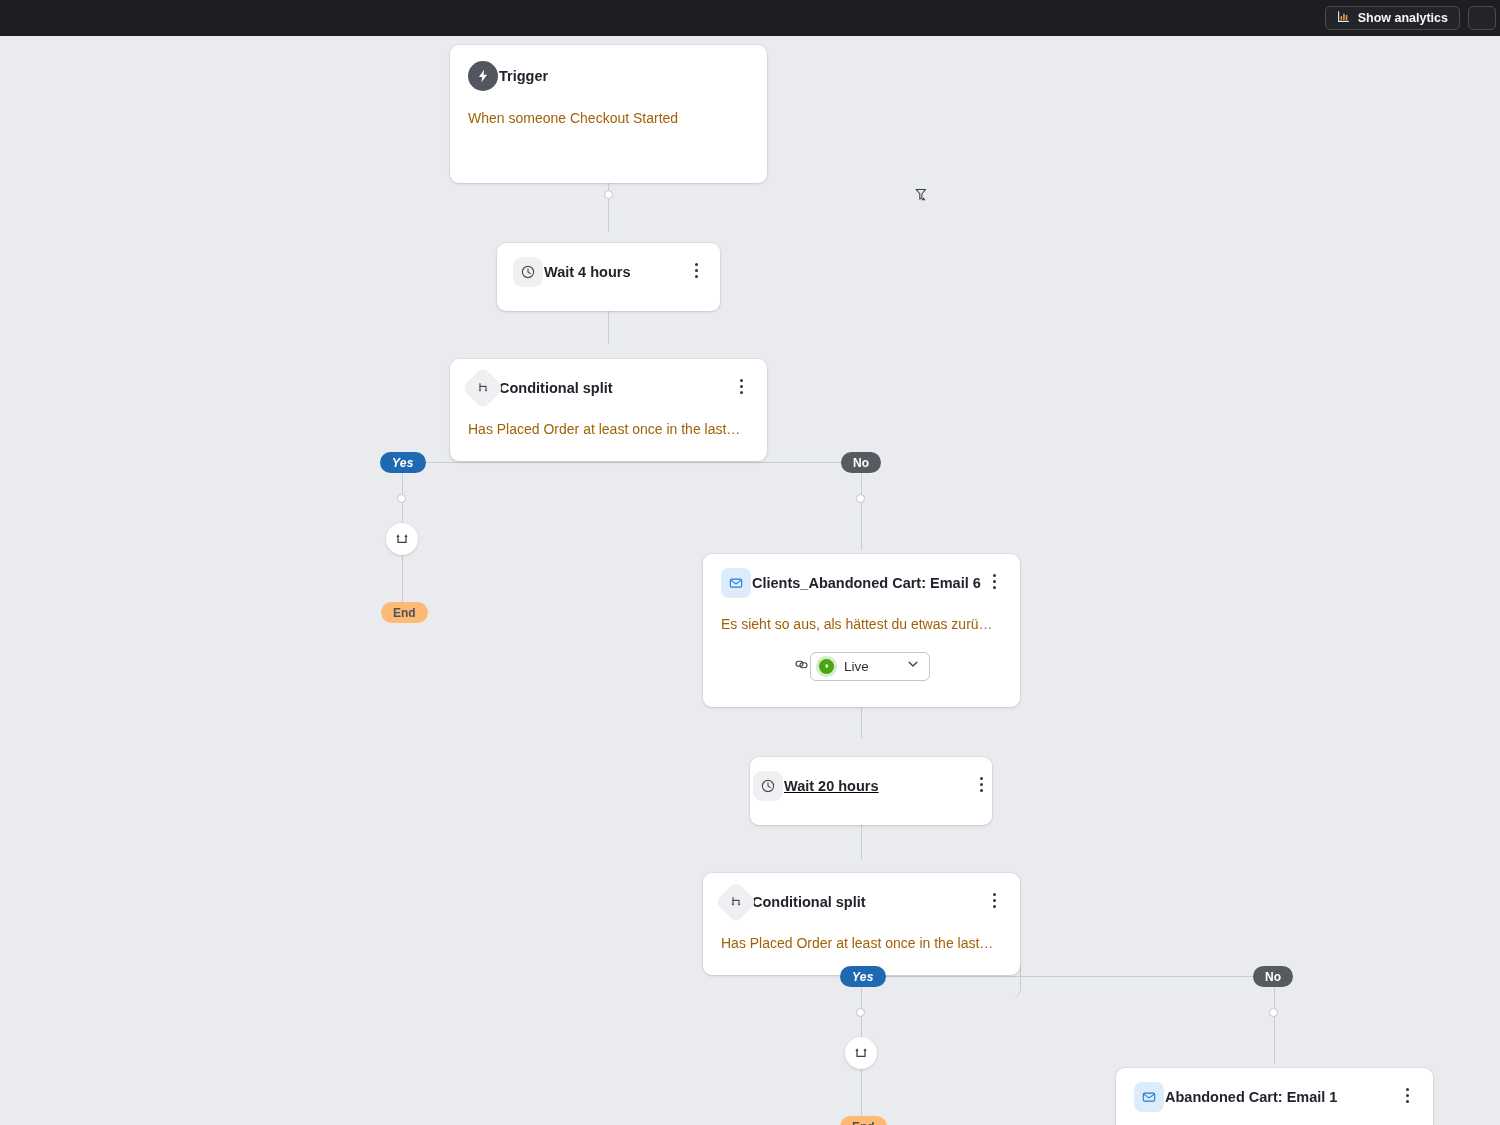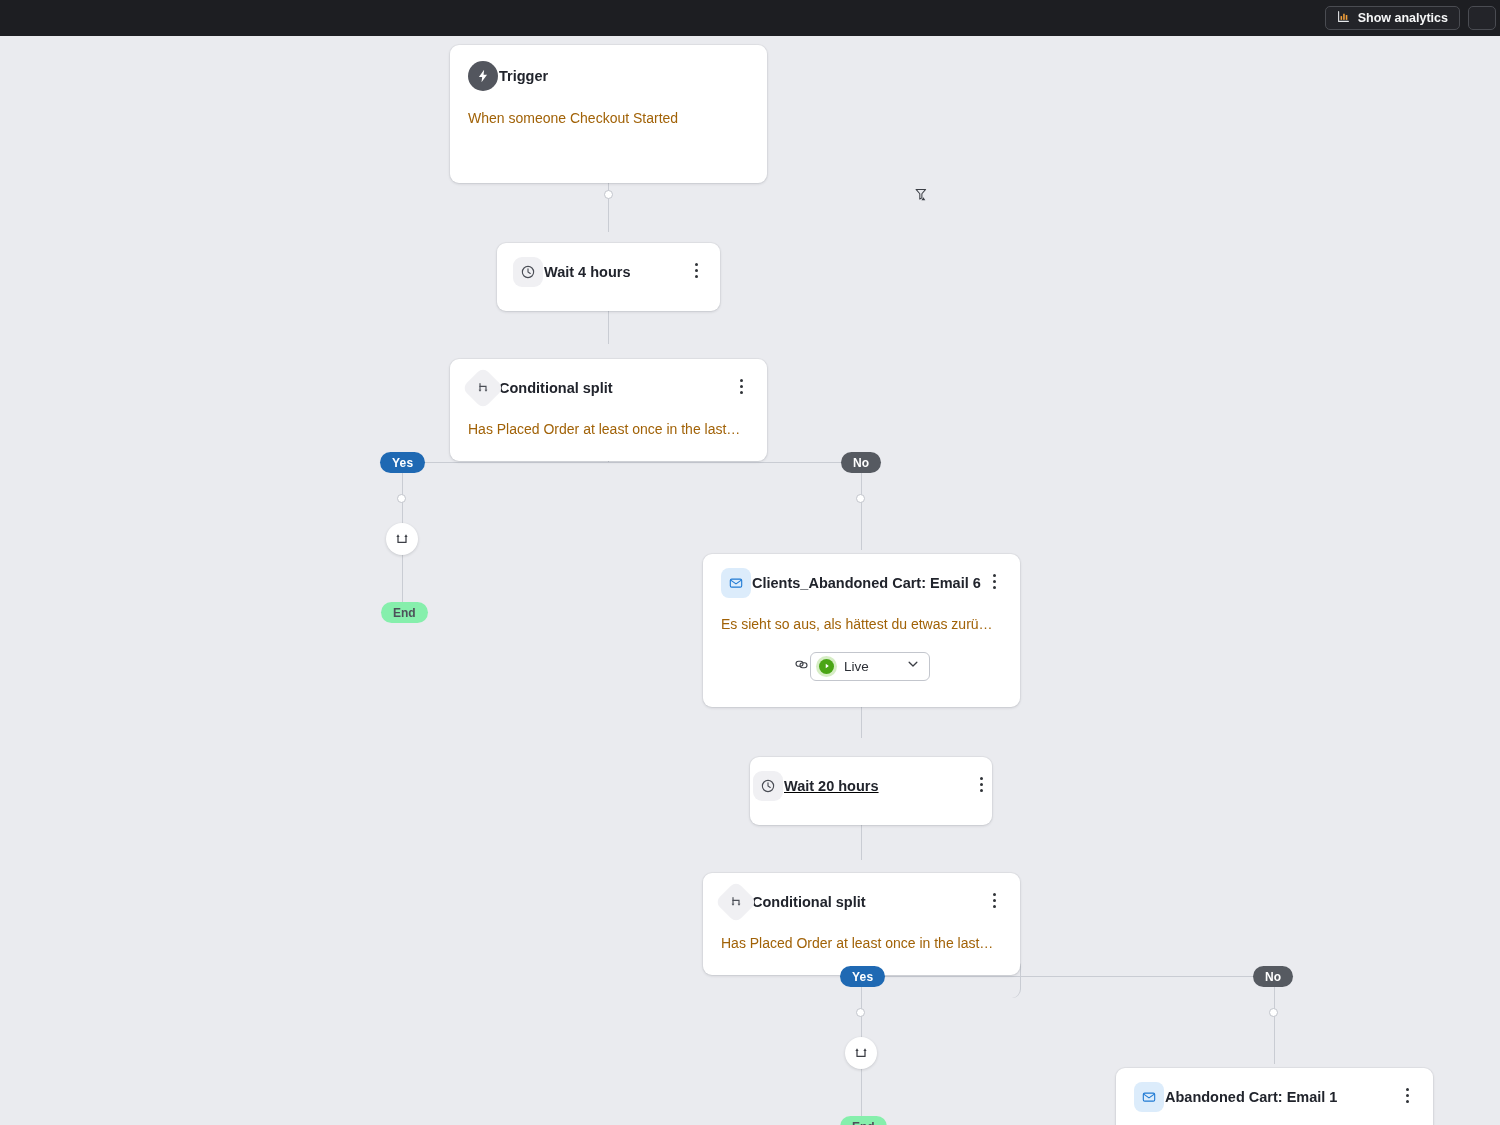--- a/index.html
+++ b/index.html
@@ -74,26 +74,26 @@
     justify-content: center; gap: 3px; padding-top: 5px;
   }
   .kebab i { width: 3px; height: 3px; border-radius: 50%; background: #303338; display: block; }
 
   
   .badge {
     position: absolute; height: 21px; padding: 0 12px;
     border-radius: 11px; display: flex; align-items: center; justify-content: center;
     font-size: 12px; font-weight: bold; color: #ffffff; letter-spacing: .2px;
   }
-  .badge-yes { background: #1f69b3; }
+  .badge-yes { background: #1f69b3; font-style: italic; }
   .badge-no  { background: #565a61; }
   .badge-end {
     position: absolute; height: 21px; padding: 0 12px; border-radius: 11px;
     display: flex; align-items: center; justify-content: center;
-    font-size: 12px; font-weight: bold; color: #4d515a; background: #86efac;
+    font-size: 12px; font-weight: bold; color: #4d515a; background: #fdba74;
   }
 
   .loop {
     position: absolute; width: 32px; height: 32px; border-radius: 50%;
     background: #ffffff; box-shadow: 0 1px 3px rgba(24,28,40,.16);
     display: flex; align-items: center; justify-content: center;
   }
 
   
   .live-wrap { display: flex; align-items: center; justify-content: center; }

